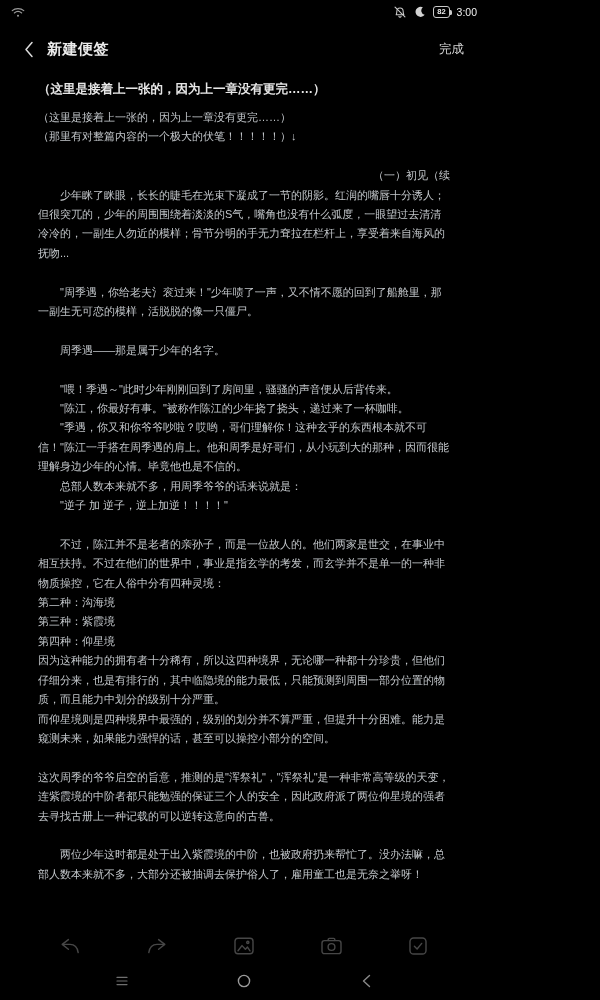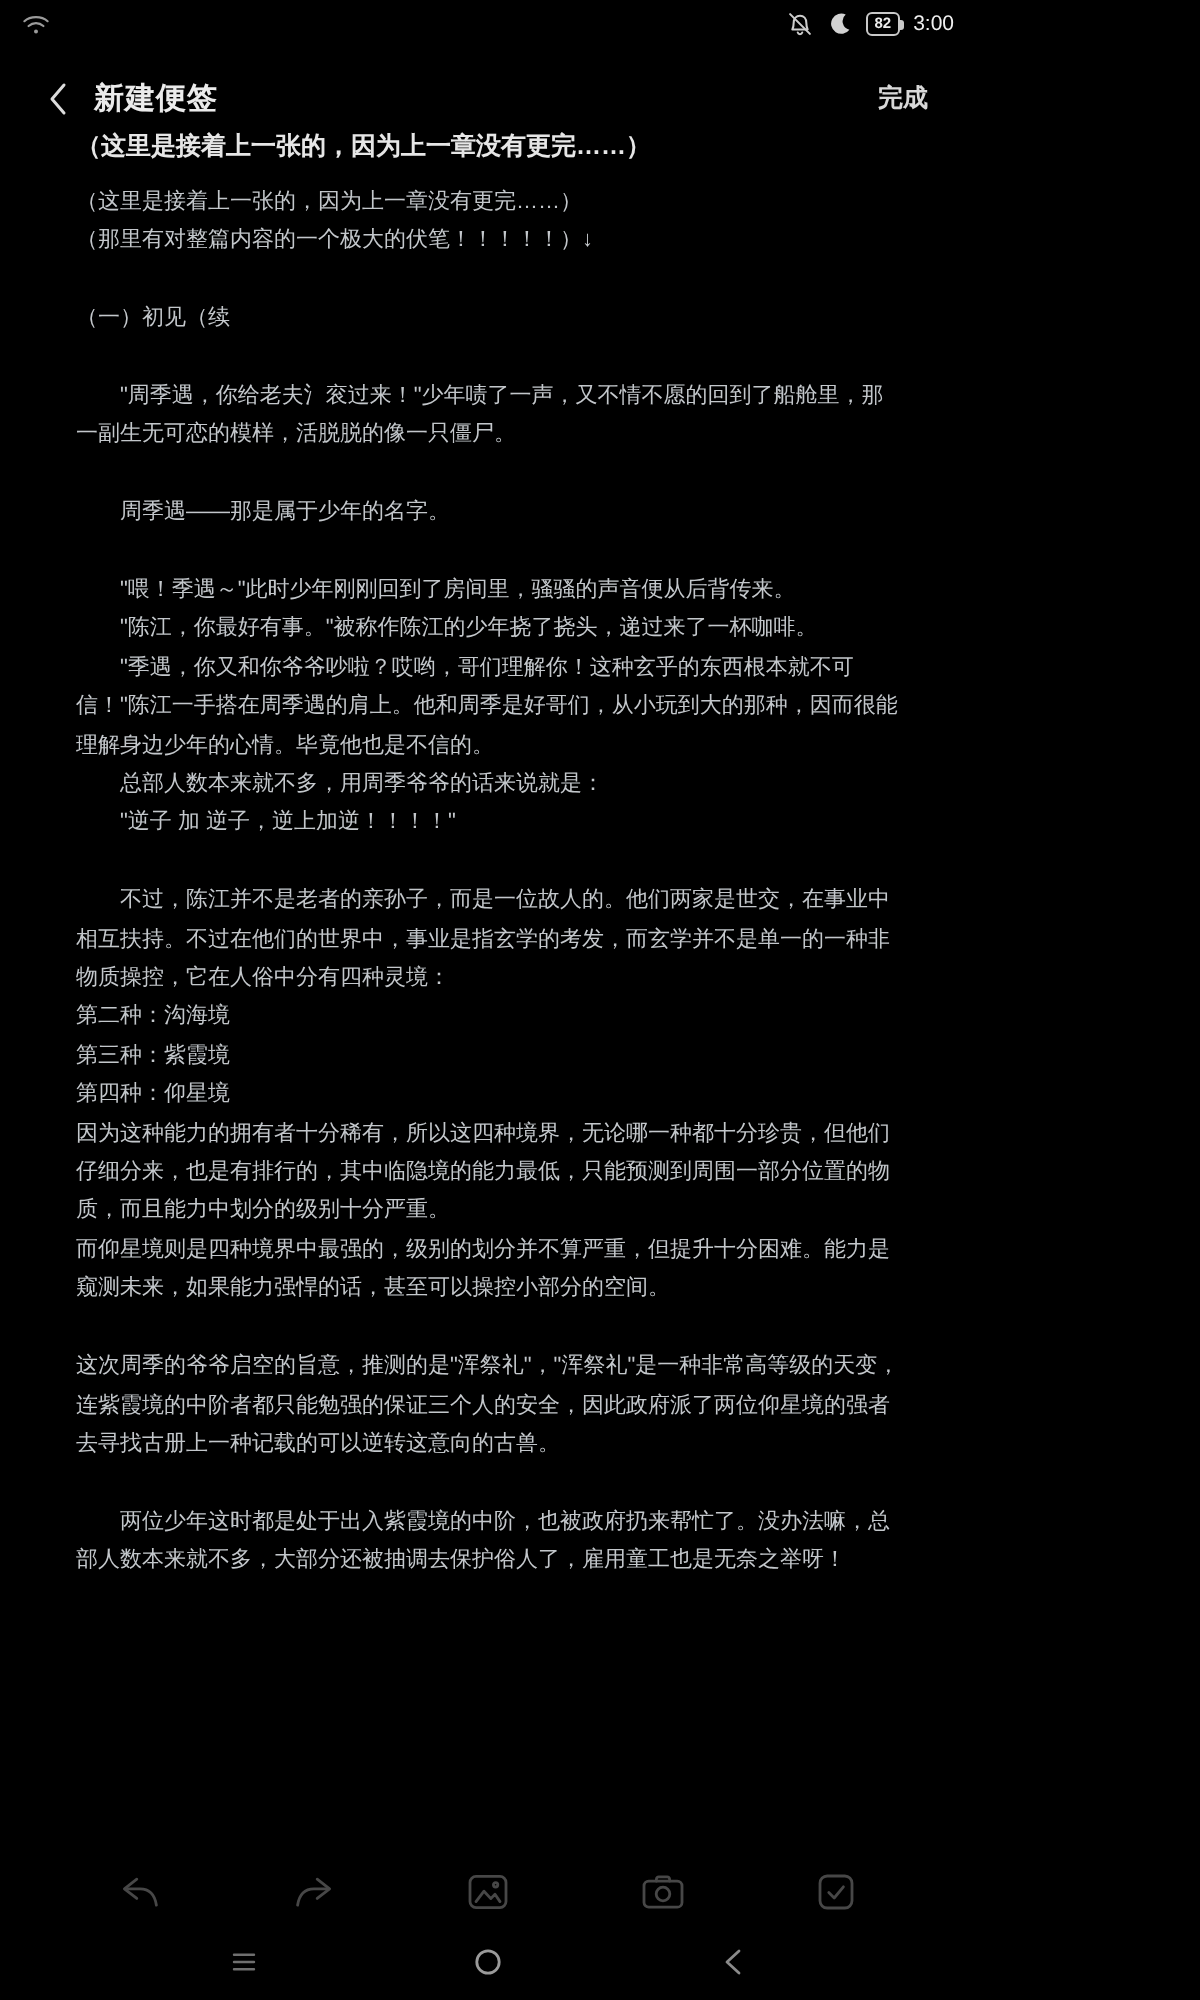--- a/index.html
+++ b/index.html
@@ -9,28 +9,28 @@
   
   .status-bar{position:absolute;top:0;left:0;right:0;height:24px;display:flex;align-items:center;justify-content:space-between;padding:0 11px;box-sizing:border-box;}
   .status-right{display:flex;align-items:center;gap:7px;}
   .time{color:#f0f0f0;font-size:10.5px;}
   .battery{position:relative;border:1px solid #c9c9c9;border-radius:3px;color:#ededed;font-size:7.5px;line-height:10px;height:10px;padding:0 3px;font-weight:bold;}
   .battery:after{content:"";position:absolute;right:-3.5px;top:2.5px;width:2px;height:5px;background:#c9c9c9;border-radius:0 1.5px 1.5px 0;}
 
   
   .header{position:absolute;top:34px;left:0;right:0;height:30px;display:flex;align-items:center;padding:0 24px;box-sizing:border-box;}
   .header-title{margin-left:13px;font-size:15px;font-weight:bold;color:#ebebeb;letter-spacing:.5px;}
-  .done-btn{margin-left:auto;font-size:12.5px;color:#d8d8d8;font-weight:bold;}
+  .done-btn{margin-left:auto;font-size:12.5px;color:#d8d8d8;}
 
   
-  .note{position:absolute;top:60px;left:38px;right:38px;}
+  .note{position:absolute;top:76px;left:38px;right:38px;}
   .note-title{font-size:12.5px;font-weight:bold;color:#e6e6e6;line-height:26px;margin-bottom:6px;white-space:pre-wrap;word-break:break-all;}
   .note-body{font-size:11px;color:#c3c7cb;}
   .note-line{min-height:19.4px;line-height:19.4px;white-space:pre-wrap;word-break:break-all;}
-  .note-line.center{text-align:left;}
+  .note-line.center{text-align:right;}
 
   
   .toolbar{position:absolute;left:0;right:0;bottom:32px;height:44px;display:flex;align-items:center;justify-content:space-between;padding:0 58px;box-sizing:border-box;}
   .tool-btn{width:24px;height:24px;display:flex;align-items:center;justify-content:center;}
   .tool-btn svg{stroke:#474747;fill:none;stroke-width:1.4;stroke-linecap:round;stroke-linejoin:round;}
 
   
   .nav-bar{position:absolute;left:0;right:0;bottom:0;height:38px;display:flex;align-items:center;justify-content:center;gap:102px;}
   .nav-btn{width:20px;height:20px;display:flex;align-items:center;justify-content:center;}
 
@@ -77,20 +77,21 @@
     <span class="done-btn">完成</span>
   </div>
 
   <div class="note">
     <div class="note-title">（这里是接着上一张的，因为上一章没有更完……）</div>
     <div class="note-body">
         <div class="note-line">（这里是接着上一张的，因为上一章没有更完……）</div>
         <div class="note-line">（那里有对整篇内容的一个极大的伏笔！！！！！）↓</div>
         <div class="note-line"></div>
         <div class="note-line center">（一）初见（续</div>
+        <div class="note-line">　　少年眯了眯眼，长长的睫毛在光束下凝成了一节的阴影。红润的嘴唇十分诱人；但很突兀的，少年的周围围绕着淡淡的S气，嘴角也没有什么弧度，一眼望过去清清冷冷的，一副生人勿近的模样；骨节分明的手无力耷拉在栏杆上，享受着来自海风的抚吻...</div>
         <div class="note-line"></div>
         <div class="note-line">　　"周季遇，你给老夫氵衮过来！"少年啧了一声，又不情不愿的回到了船舱里，那一副生无可恋的模样，活脱脱的像一只僵尸。</div>
         <div class="note-line"></div>
         <div class="note-line">　　周季遇——那是属于少年的名字。</div>
         <div class="note-line"></div>
         <div class="note-line">　　"喂！季遇～"此时少年刚刚回到了房间里，骚骚的声音便从后背传来。</div>
         <div class="note-line">　　"陈江，你最好有事。"被称作陈江的少年挠了挠头，递过来了一杯咖啡。</div>
         <div class="note-line">　　"季遇，你又和你爷爷吵啦？哎哟，哥们理解你！这种玄乎的东西根本就不可信！"陈江一手搭在周季遇的肩上。他和周季是好哥们，从小玩到大的那种，因而很能理解身边少年的心情。毕竟他也是不信的。</div>
         <div class="note-line">　　总部人数本来就不多，用周季爷爷的话来说就是：</div>
         <div class="note-line">　　"逆子 加 逆子，逆上加逆！！！！"</div>

